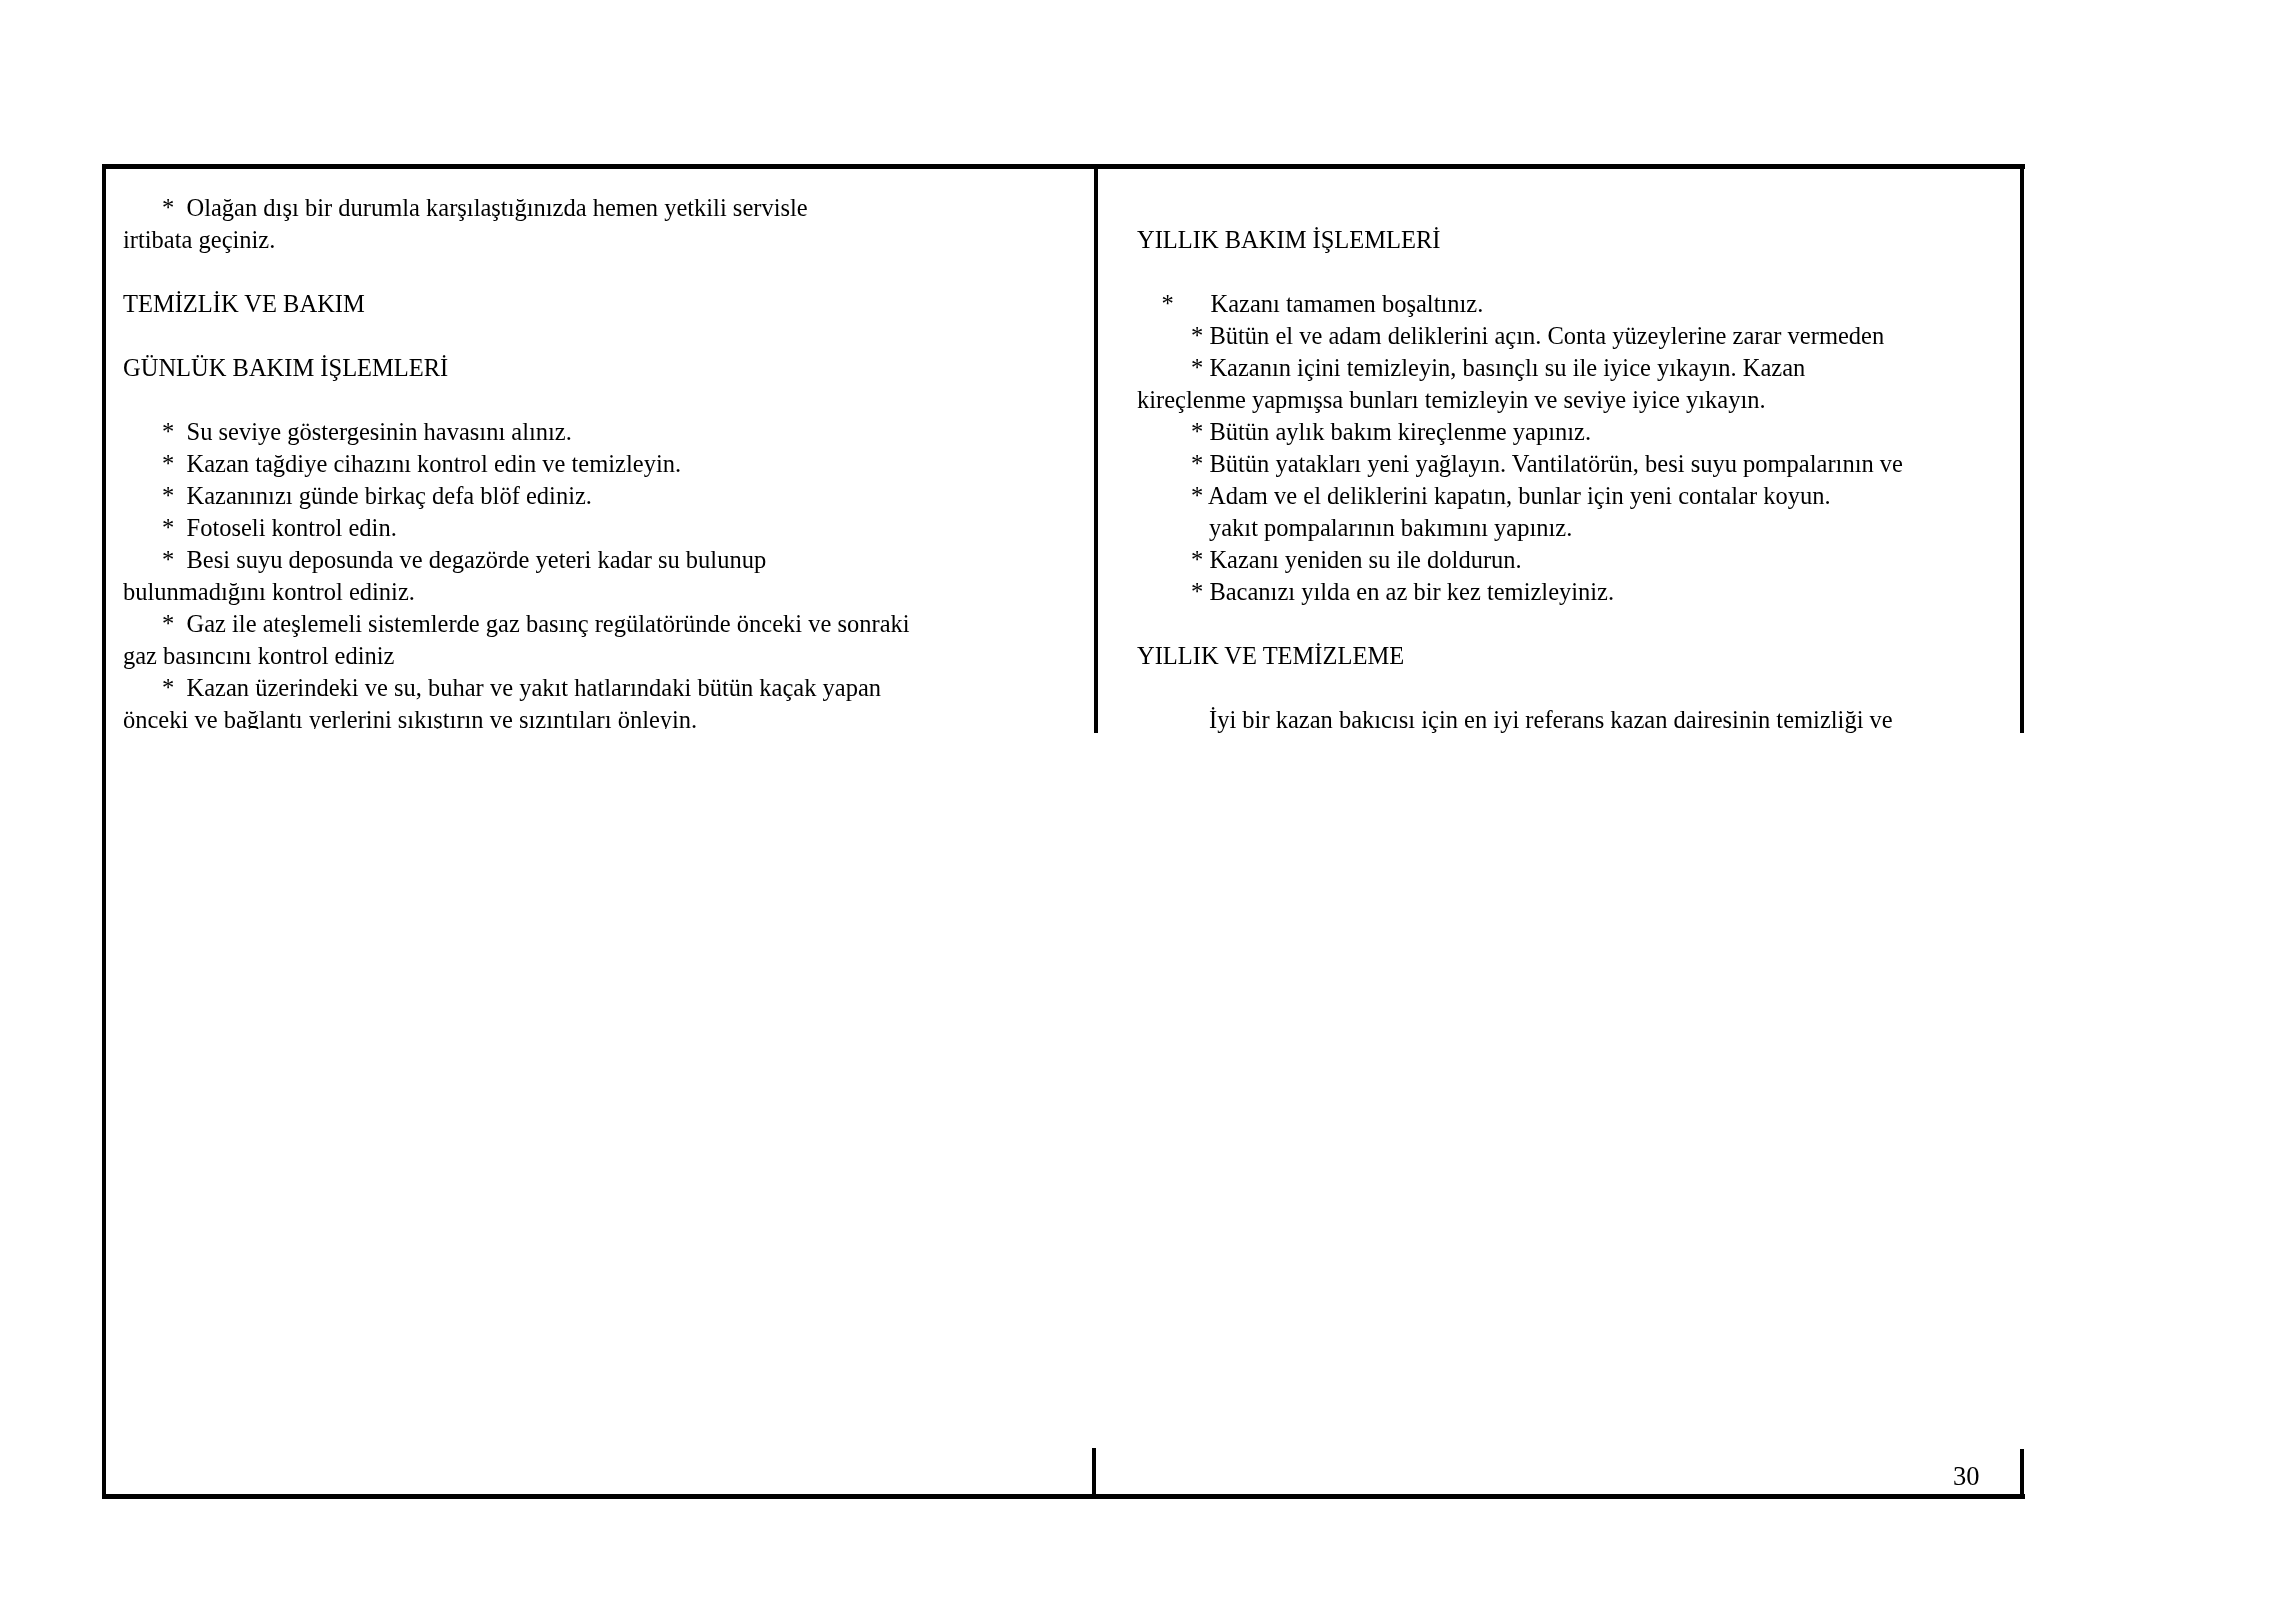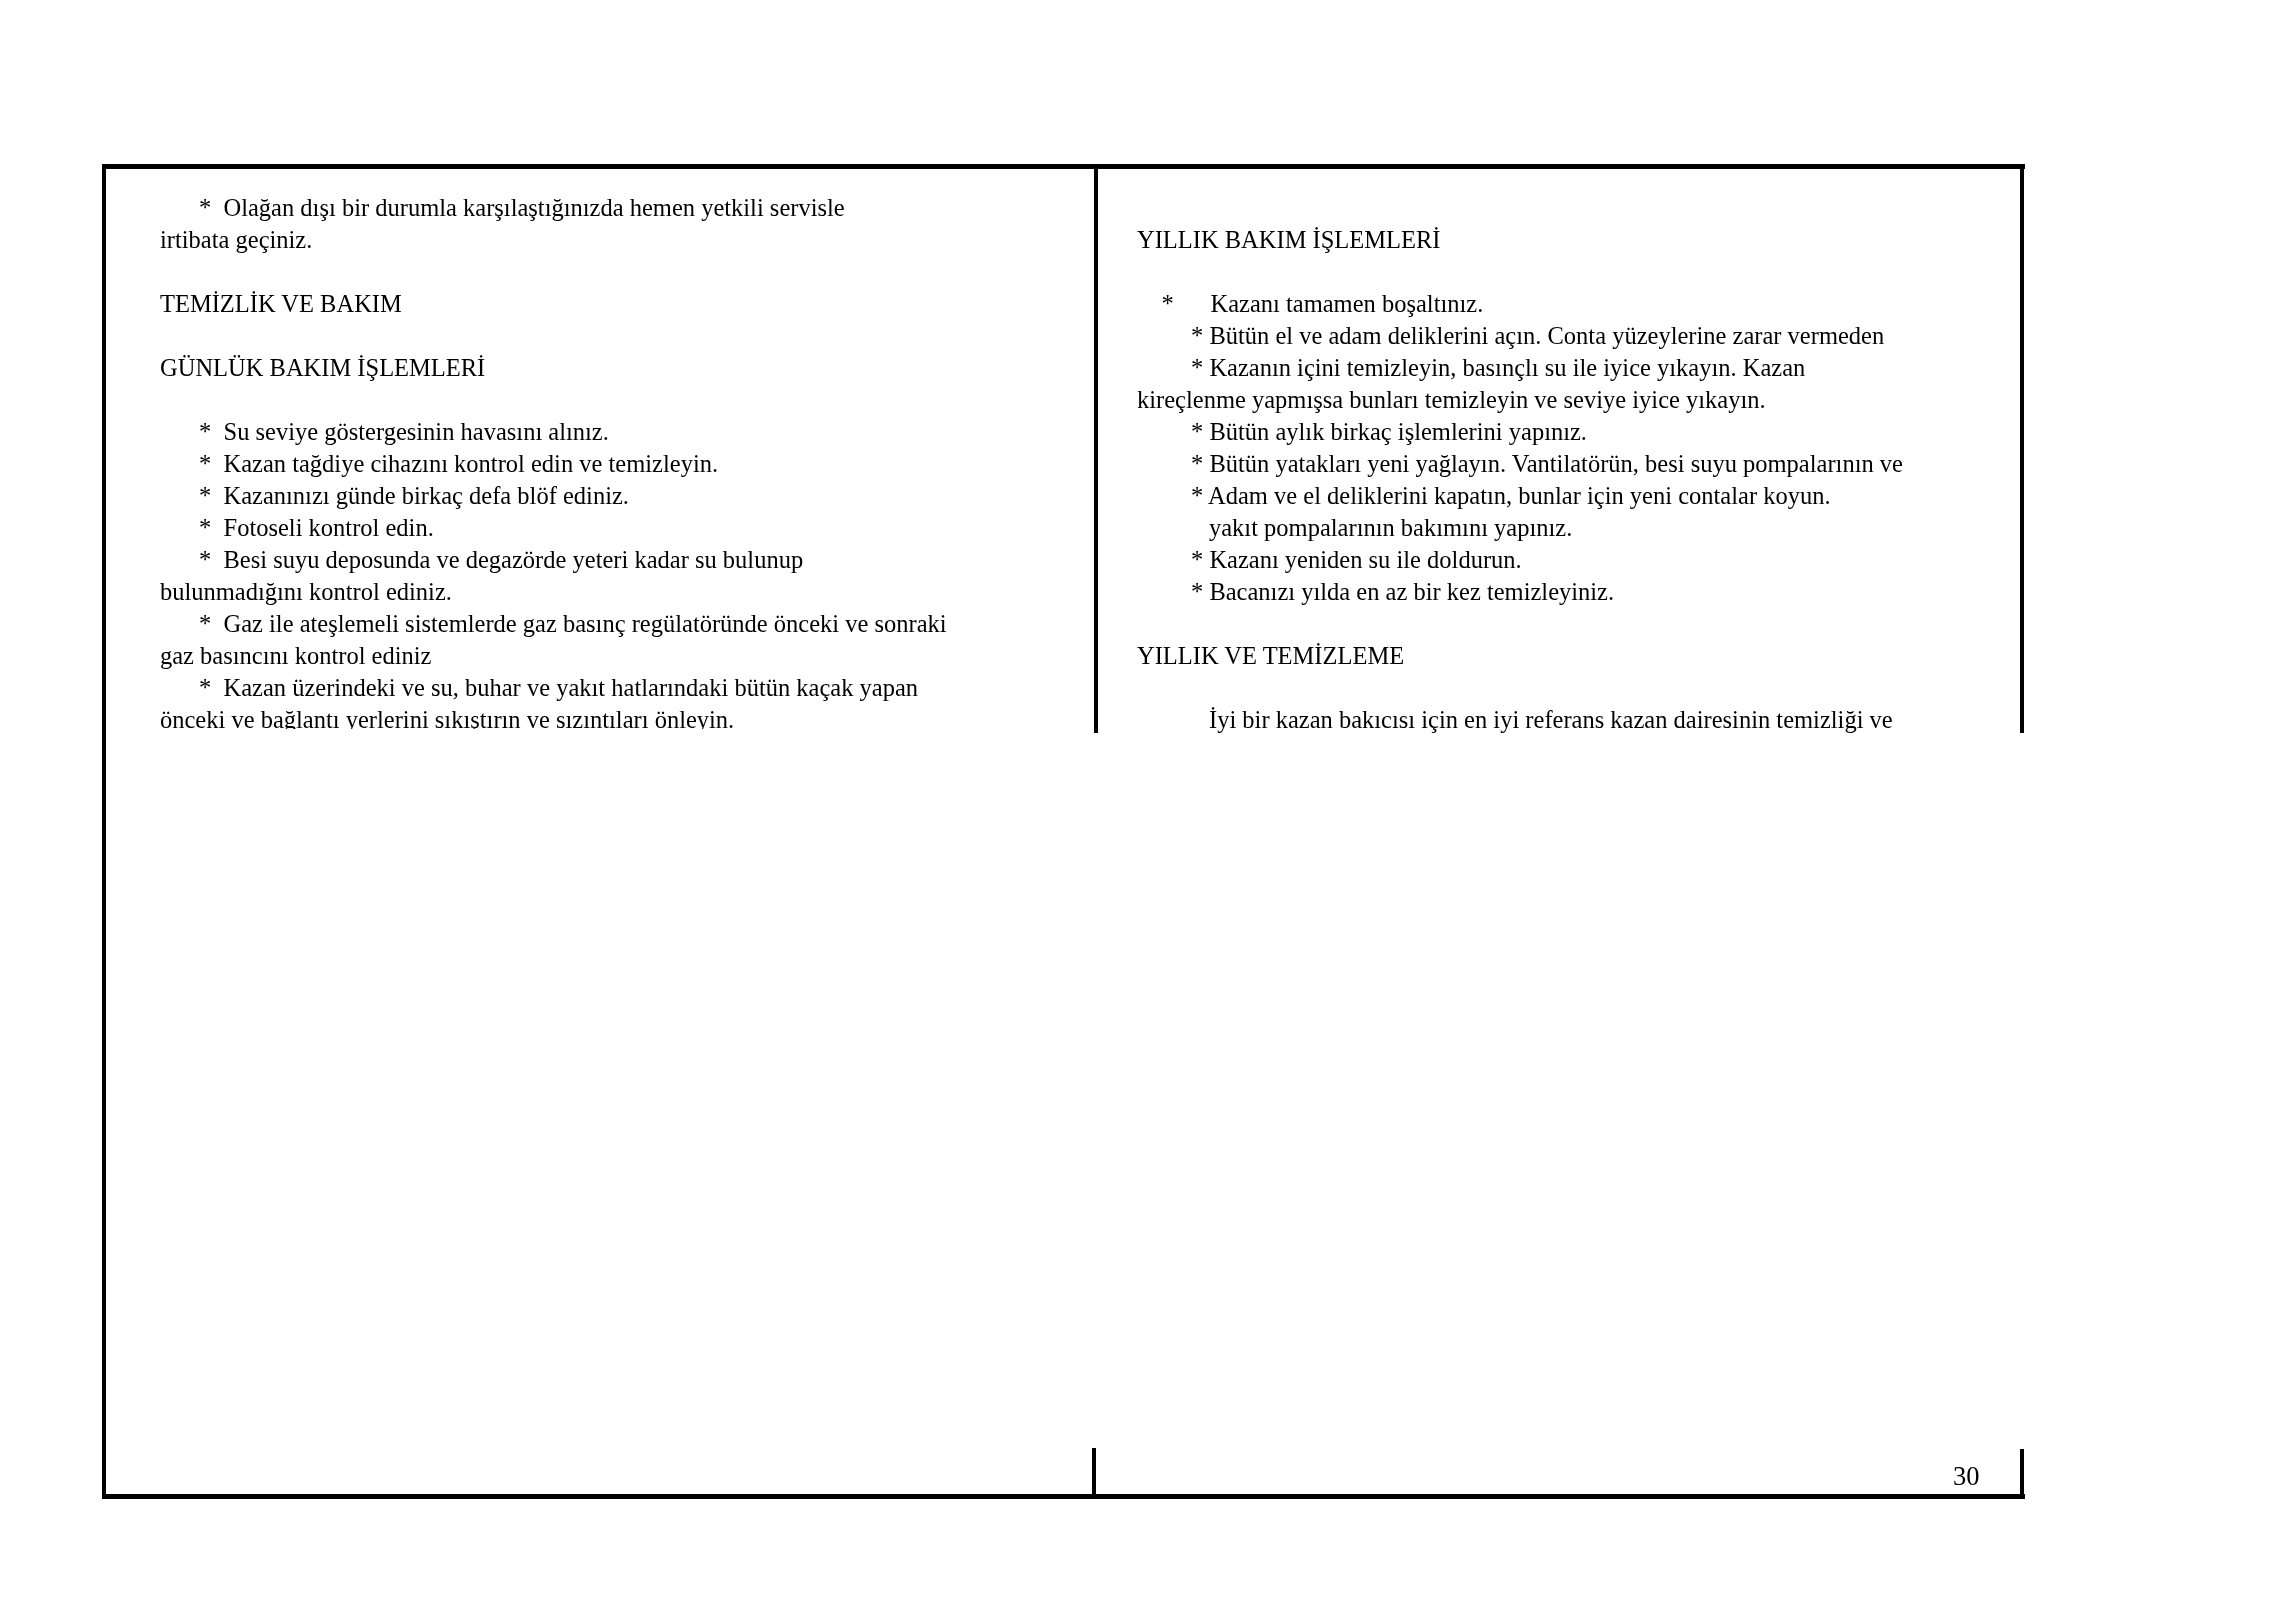--- a/index.html
+++ b/index.html
@@ -19,21 +19,21 @@
   .b-div-top  { left: 1094px; top: 164px;  width: 3.9px;    height: 569px; }
   .b-right-top{ left: 2020px; top: 164px;  width: 3.9px;    height: 569px; }
   .b-div-stub { left: 1092px; top: 1448px; width: 3.9px;    height: 46px; }
   .b-right-stub{ left: 2020px; top: 1449px; width: 3.9px;   height: 45px; }
 
   .col {
     position: absolute;
     overflow: hidden;
     font-size: 24.5px;
   }
-  .col-left  { left: 123px;  top: 192px; width: 941px; height: 537px; margin-left: 37px; }
+  .col-left  { left: 123px;  top: 192px; width: 941px; height: 537px; }
   .col-right { left: 1137px; top: 204px; width: 882px; height: 529px; margin-top: 20px; }
 
   .line {
     white-space: pre;
     height: 32px;
     line-height: 32px;
   }
   .col-right .line { height: 32px; line-height: 32px; }
 
   .col-left  .ind1 { padding-left: 39px; }
@@ -77,21 +77,21 @@
     <div class="line ind1">*  Kazan üzerindeki ve su, buhar ve yakıt hatlarındaki bütün kaçak yapan</div>
     <div class="line ind0">önceki ve bağlantı yerlerini sıkıştırın ve sızıntıları önleyin.</div>
   </div>
 <div class="col col-right">
     <div class="line ind0">YILLIK BAKIM İŞLEMLERİ</div>
     <div class="line ind0"></div>
     <div class="line ind0">    *      Kazanı tamamen boşaltınız.</div>
     <div class="line ind1">* Bütün el ve adam deliklerini açın. Conta yüzeylerine zarar vermeden</div>
     <div class="line ind1">* Kazanın içini temizleyin, basınçlı su ile iyice yıkayın. Kazan</div>
     <div class="line ind0">kireçlenme yapmışsa bunları temizleyin ve seviye iyice yıkayın.</div>
-    <div class="line ind1">* Bütün aylık birkaç işlemlerini yapınız.</div>
+    <div class="line ind1">* Bütün aylık bakım kireçlenme yapınız.</div>
     <div class="line ind1">* Bütün yatakları yeni yağlayın. Vantilatörün, besi suyu pompalarının ve</div>
     <div class="line ind1">* Adam ve el deliklerini kapatın, bunlar için yeni contalar koyun.</div>
     <div class="line ind2">yakıt pompalarının bakımını yapınız.</div>
     <div class="line ind1">* Kazanı yeniden su ile doldurun.</div>
     <div class="line ind1">* Bacanızı yılda en az bir kez temizleyiniz.</div>
     <div class="line ind0"></div>
     <div class="line ind0">YILLIK VE TEMİZLEME</div>
     <div class="line ind0"></div>
     <div class="line ind2">İyi bir kazan bakıcısı için en iyi referans kazan dairesinin temizliği ve</div>
   </div>

